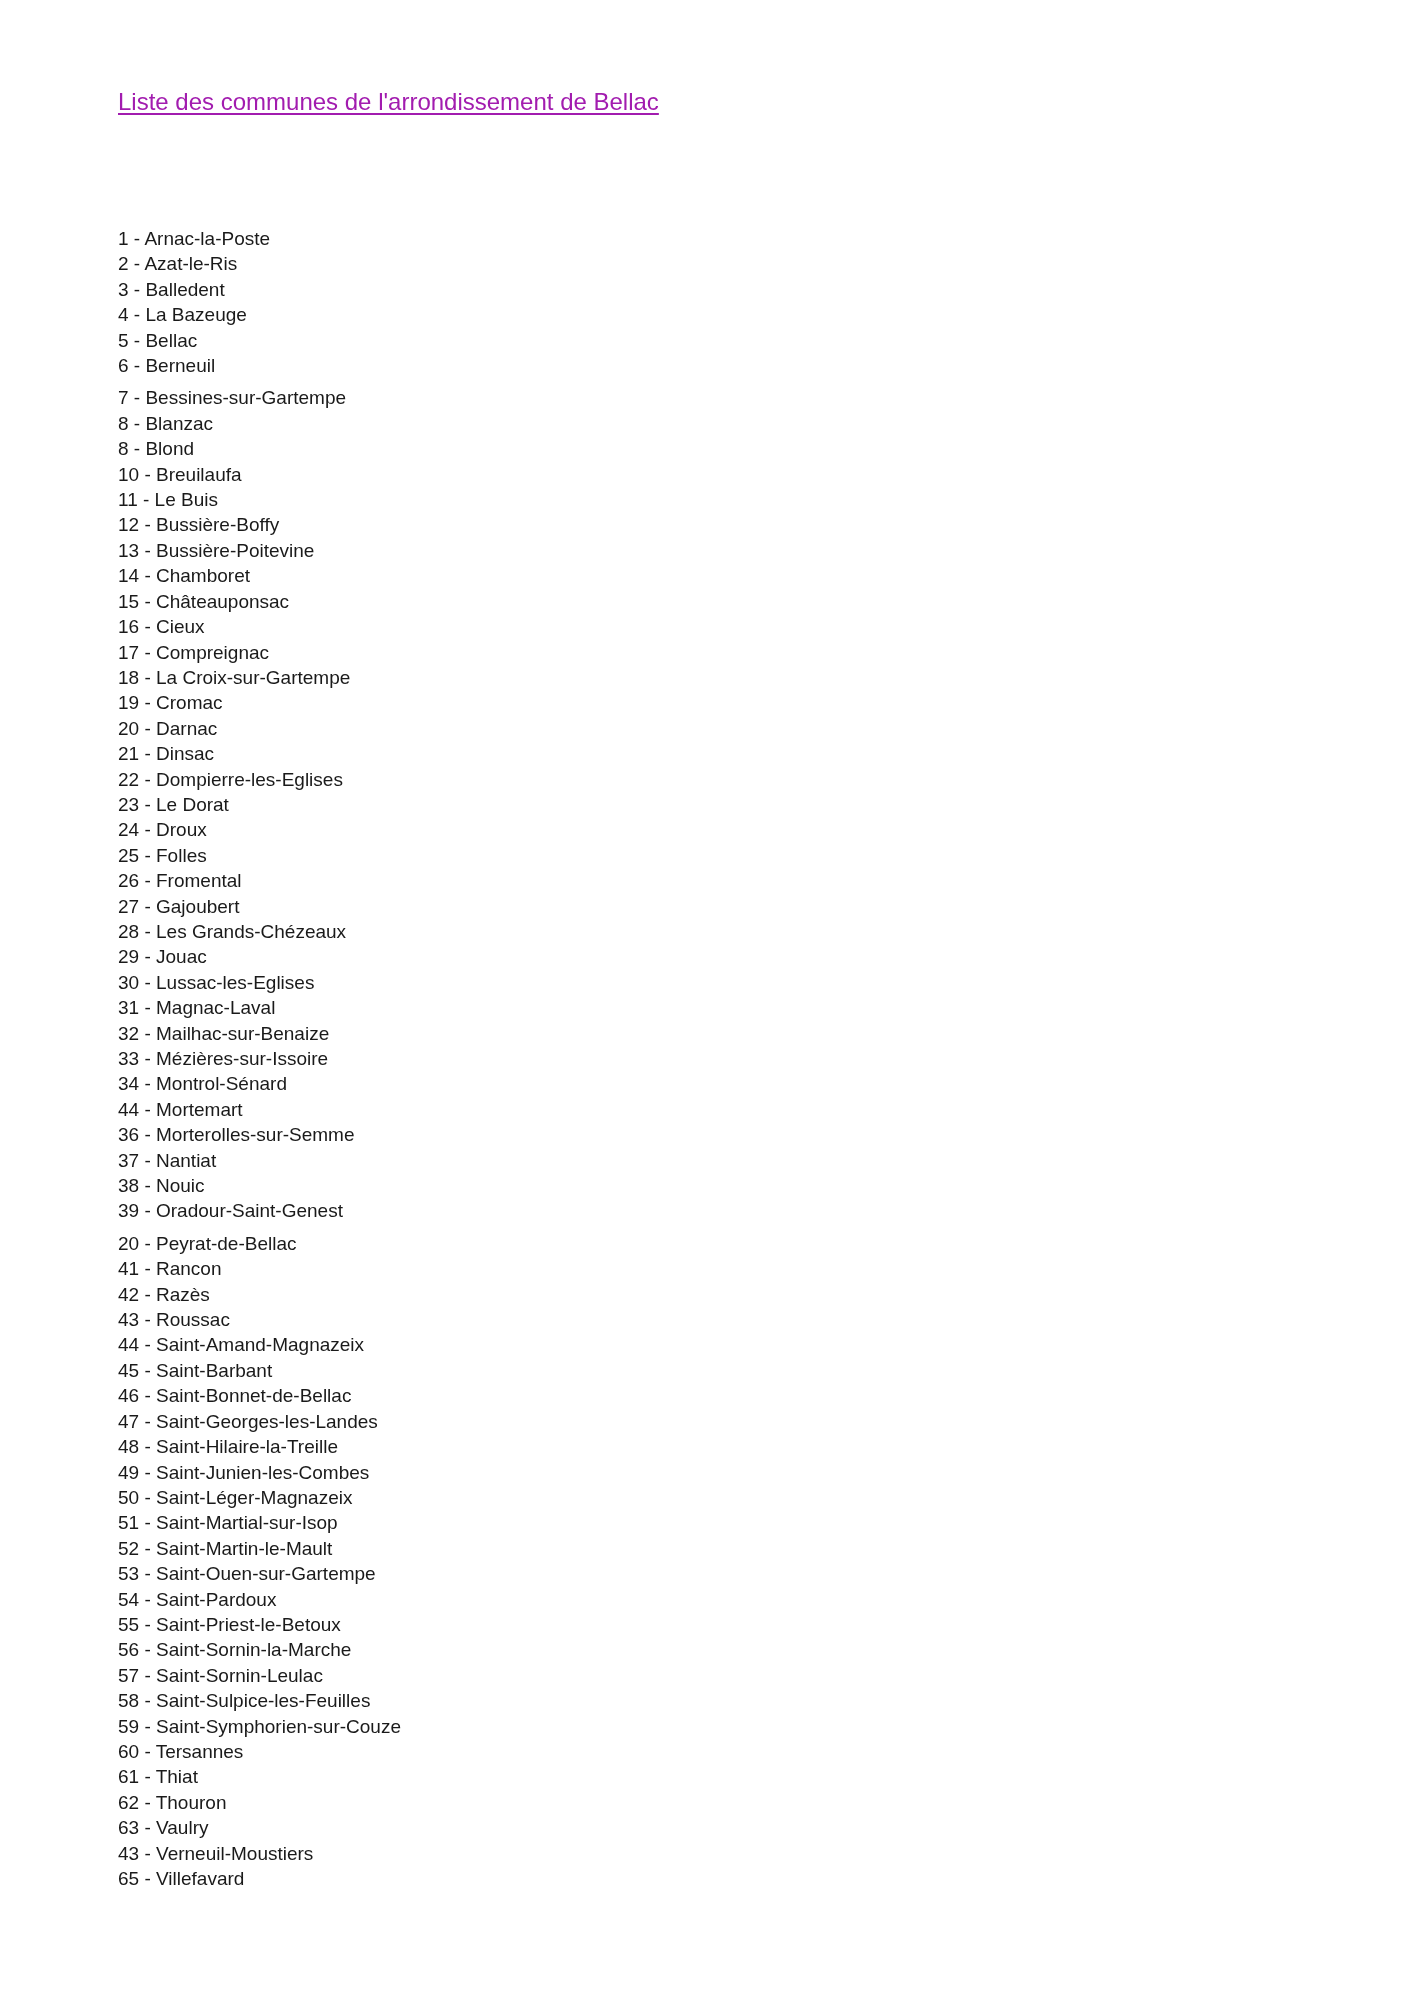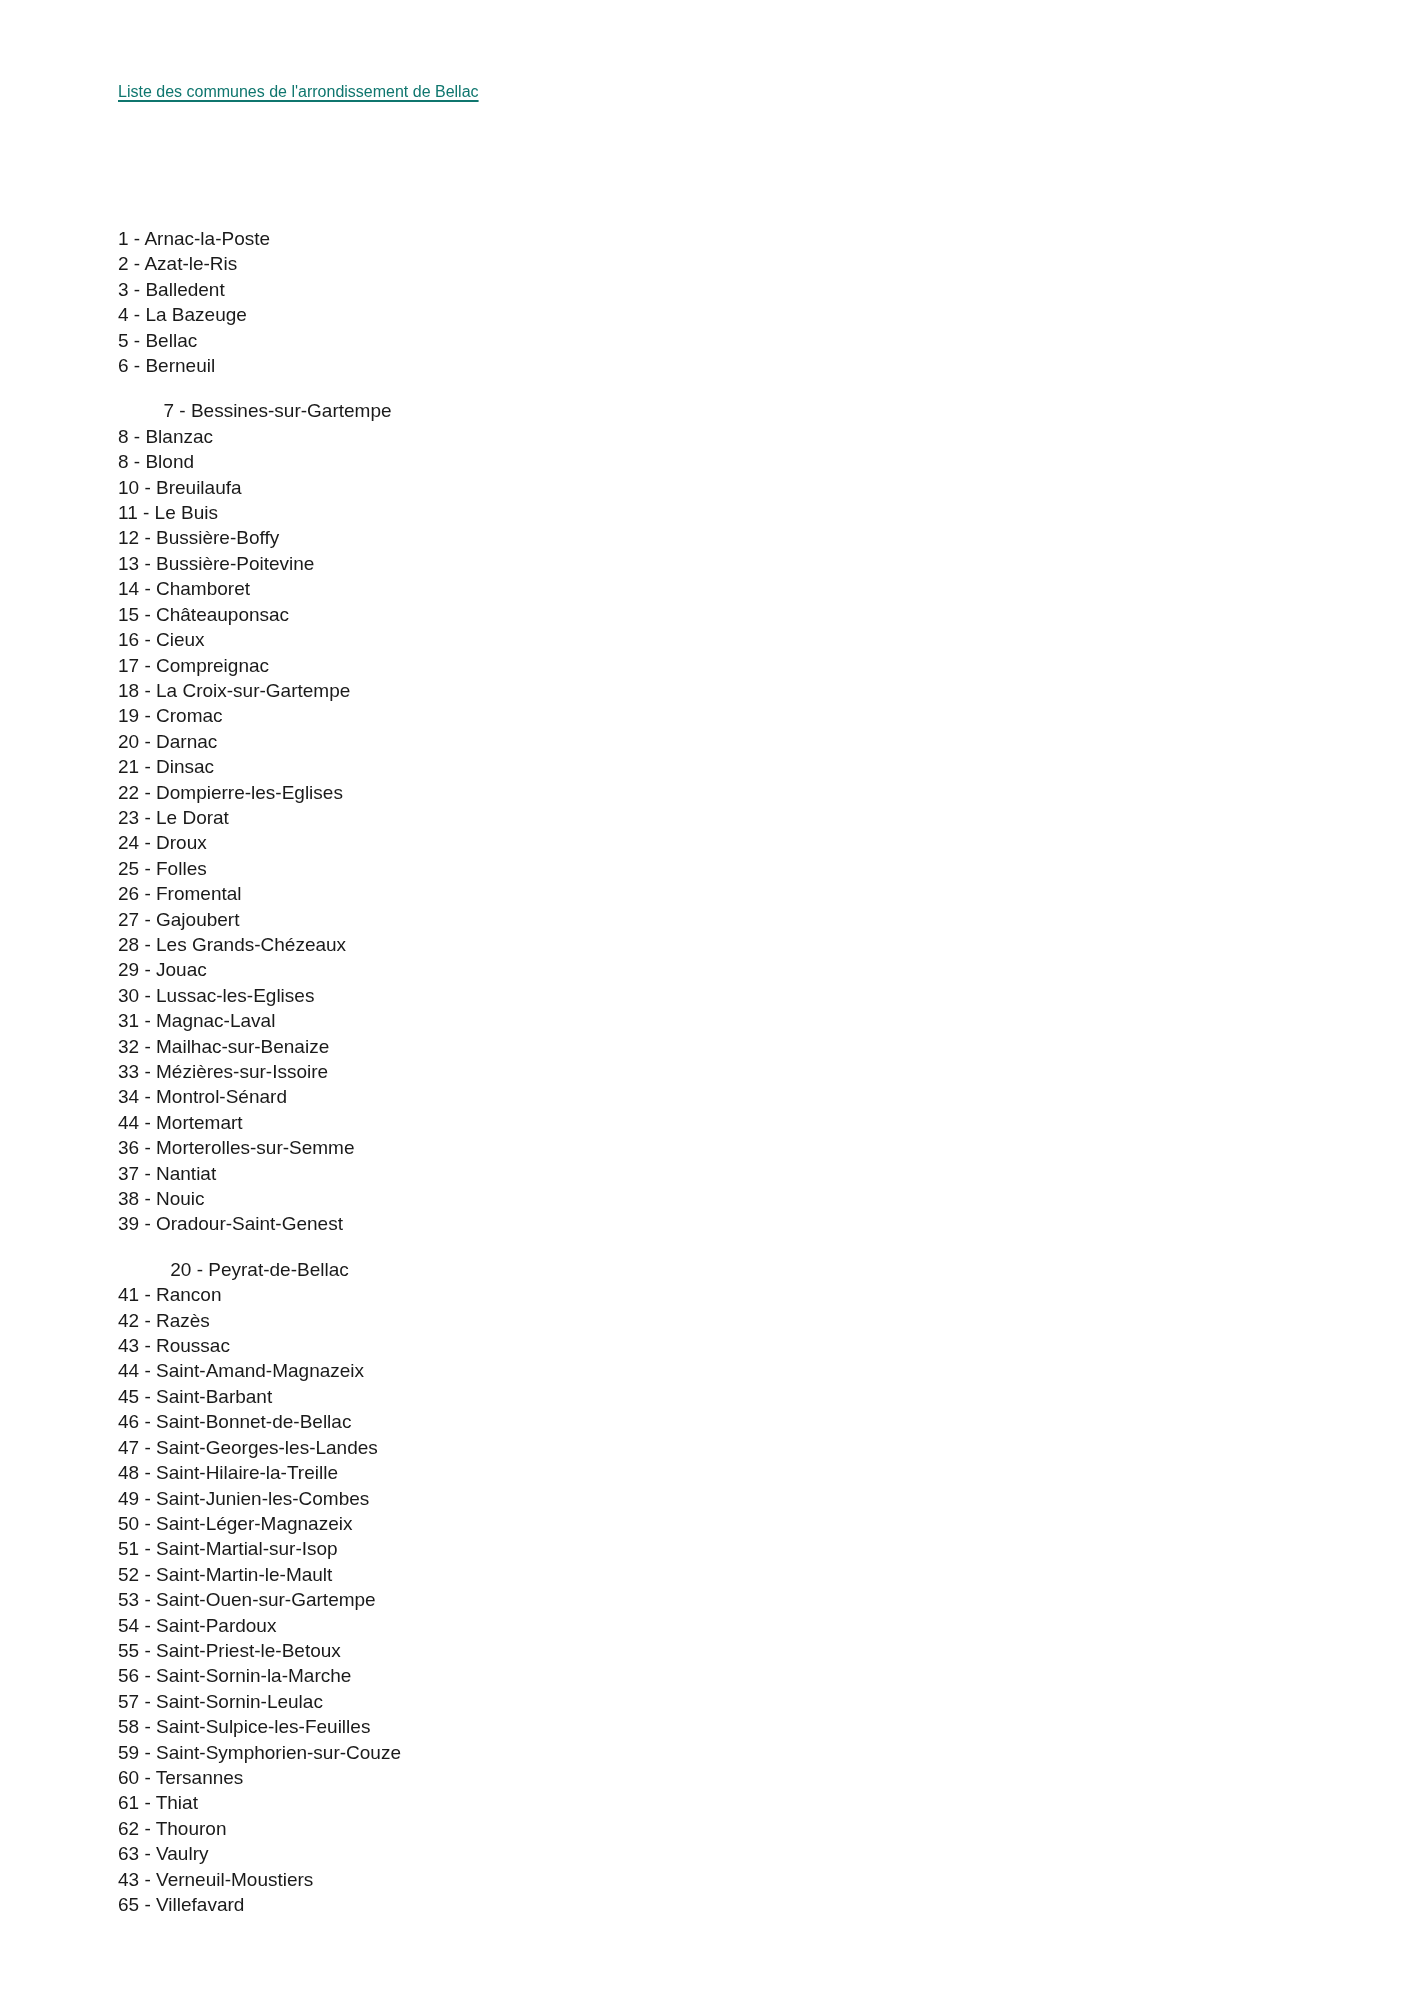--- a/index.html
+++ b/index.html
@@ -13,23 +13,23 @@
     height: 2000px;
     background: #ffffff;
     font-family: "Liberation Sans", sans-serif;
     color: #1a1a1a;
     overflow: hidden;
   }
   .doc-title {
     position: absolute;
     left: 118px;
     top: 72px;
-    font-size: 16px;
+    font-size: 24px;
     font-weight: 400;
-    color: #0f766e;
+    color: #a21caf;
     text-decoration: underline;
     text-decoration-thickness: 2px;
     text-underline-offset: 3px;
     white-space: nowrap;
   }
   .columns {
     position: absolute;
     left: 118px;
     top: 226px;
     display: flex;
@@ -43,22 +43,21 @@
   .commune-col.left {
     width: 319px;
   }
   .commune-item {
     font-size: 19px;
     line-height: 25.4px;
     white-space: nowrap;
     color: #1a1a1a;
   }
   .commune-item.para-gap {
-    margin-top: 20px;
-    text-align: center;
+    margin-top: 7px;
   }
 </style>
 </head>
 <body>
 
 <div class="page">
   <h1 class="doc-title">Liste des communes de l'arrondissement de Bellac</h1>
 
   <div class="columns">
     <div class="commune-col left">

